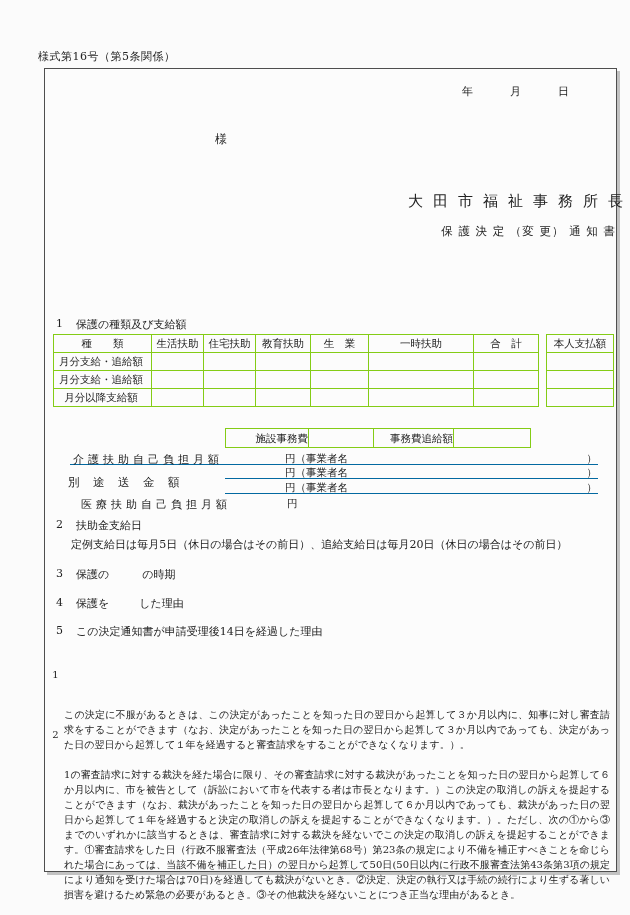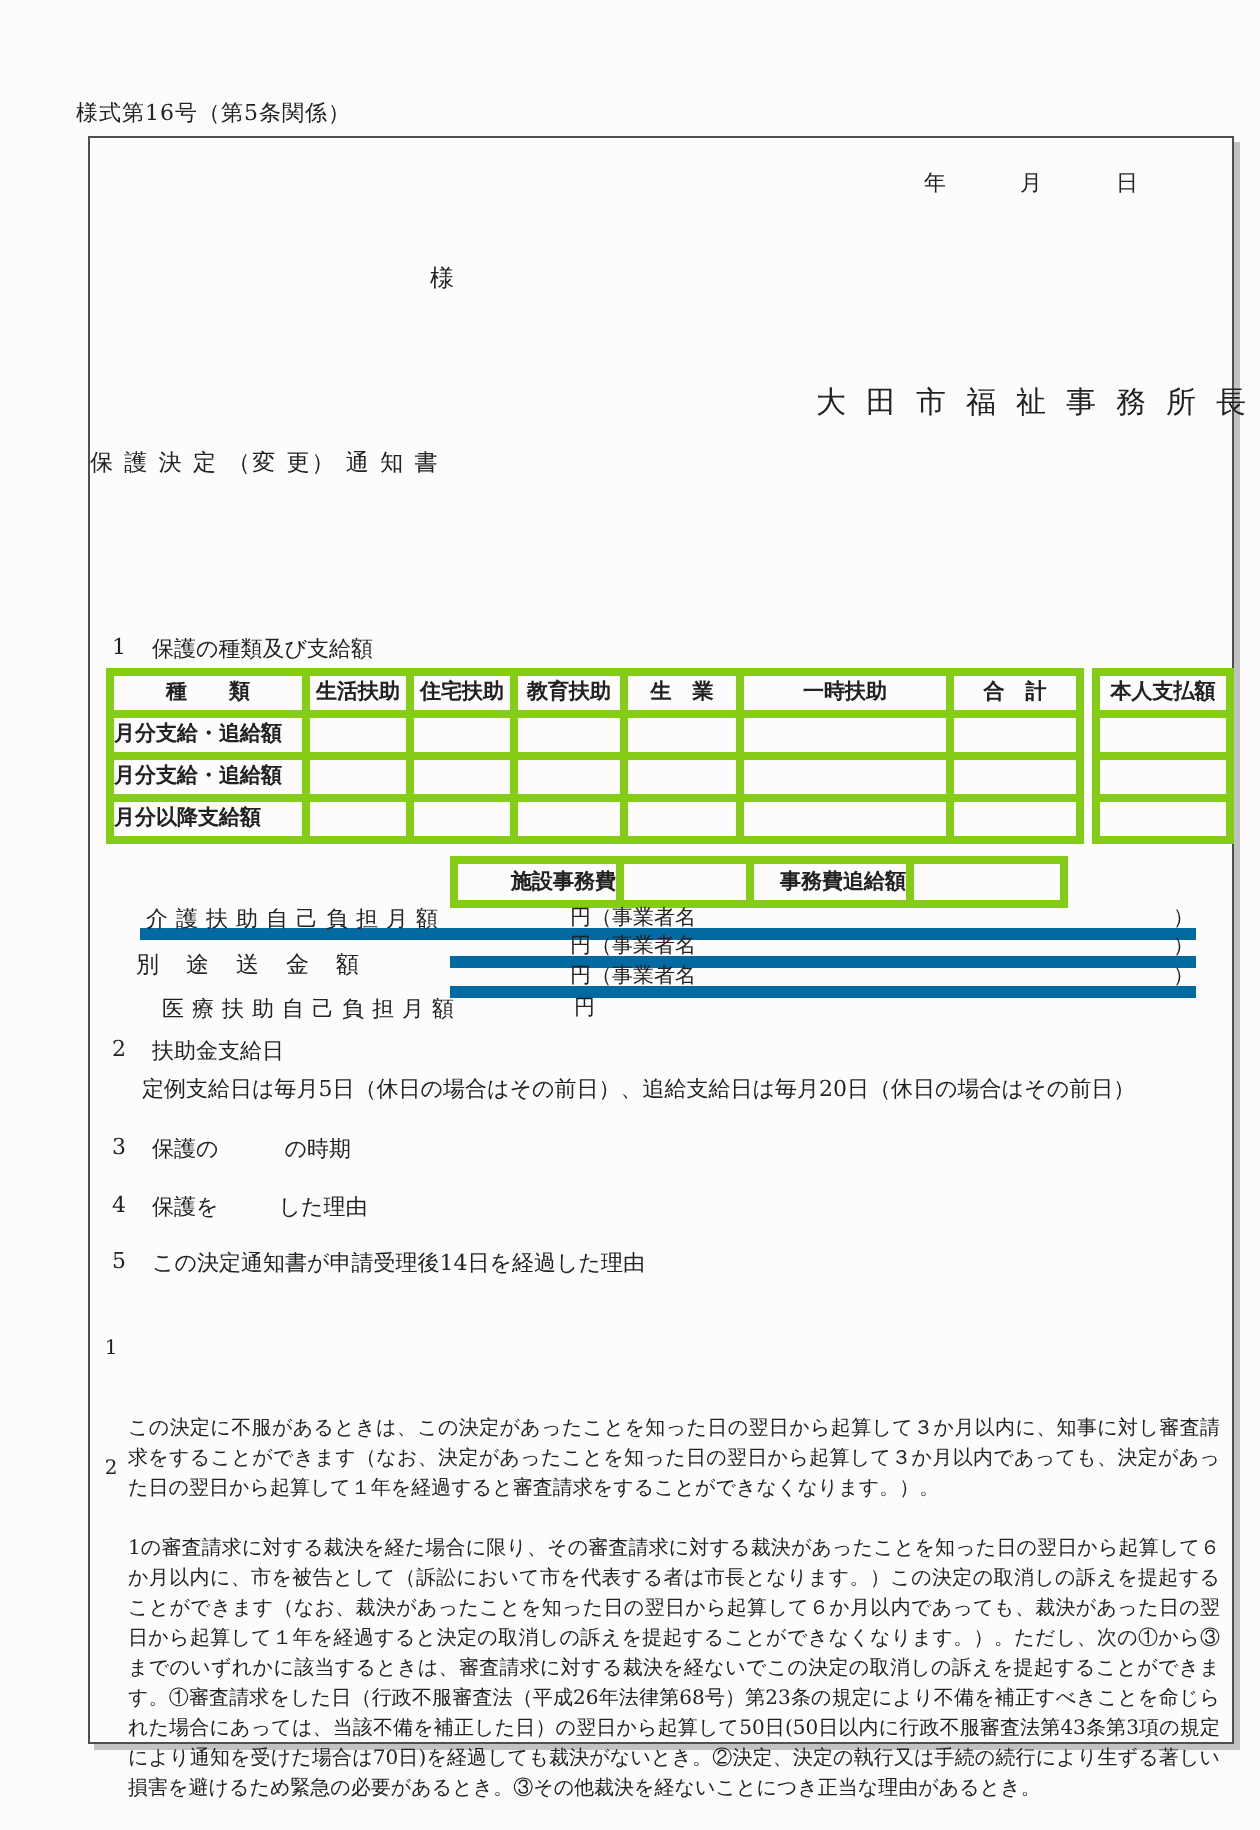--- a/index.html
+++ b/index.html
@@ -18,42 +18,42 @@
   .sheet{
     position:absolute;left:44px;top:68px;width:573px;height:804px;
     border:1px solid #4e4e4e;background:#fcfcfc;
     box-shadow:3px 3px 0 #c2c2c2;
     box-sizing:border-box;
   }
 
   .date-row{position:absolute;left:417px;top:15px;display:flex;gap:37px;font-size:11px;}
   .recipient{position:absolute;left:170px;top:62px;font-size:12px;}
   .issuer{position:absolute;left:363px;top:123px;font-size:15px;letter-spacing:10px;white-space:nowrap;}
-  .doc-title{position:absolute;left:0;right:0;top:155px;text-align:left;font-size:11.5px;letter-spacing:1px;white-space:nowrap;}
+  .doc-title{position:absolute;left:0;right:0;top:155px;text-align:right;font-size:11.5px;letter-spacing:1px;white-space:nowrap;}
 
   .intro{position:absolute;left:12px;top:199px;display:flex;gap:33px;font-size:11px;white-space:nowrap;}
 
   .sec{position:absolute;left:11px;font-size:11px;white-space:nowrap;display:flex;}
   .sec-no{display:inline-block;width:20px;flex:none;}
   .gap33{display:inline-block;width:33px;}
   .gap30{display:inline-block;width:30px;}
   .sec-detail{position:absolute;left:26px;font-size:11px;white-space:nowrap;}
 
   table{border-collapse:collapse;table-layout:fixed;}
-  td,th{border:4px solid #84cc16;font-size:10.5px;font-weight:bold;padding:0;height:17px;line-height:17px;overflow:hidden;}
+  td,th{border:1px solid #84cc16;font-size:10.5px;font-weight:normal;padding:0;height:17px;line-height:17px;overflow:hidden;}
   th{text-align:center;}
   .t-main{position:absolute;left:8px;top:265px;width:485px;}
   .t-self{position:absolute;left:501px;top:265px;width:67px;}
-  .row-label{text-align:left;padding-right:3px;white-space:nowrap;}
+  .row-label{text-align:center;padding-right:3px;white-space:nowrap;}
 
   .remit-label{position:absolute;left:23px;top:362px;font-size:11.5px;letter-spacing:1px;white-space:nowrap;margin-top:44px;}
   .t-remit{position:absolute;left:180px;top:359px;width:305px;}
   .t-remit td{height:18px;line-height:18px;text-align:right;font-size:10.5px;}
 
-  .pay-line{position:absolute;height:12px;border-bottom:6px solid #0369a1;font-size:10.5px;white-space:nowrap;font-family:Liberation Mono, monospace;}
+  .pay-line{position:absolute;height:12px;border-bottom:1px solid #0369a1;font-size:10.5px;white-space:nowrap;font-family:Liberation Mono, monospace;}
   .pay-line .pre{position:absolute;}
   .pay-line .close{position:absolute;right:1px;}
   .care-label{letter-spacing:4px;position:absolute;left:3px;top:0;font-size:11px;}
   .med-label{position:absolute;left:36px;top:428px;font-size:11px;letter-spacing:4px;white-space:nowrap;}
   .med-unit{position:absolute;left:242px;top:428px;font-size:10.5px;}
 
   .note{position:absolute;left:2px;display:flex;font-size:10px;line-height:15px;}
   .note-no{width:17px;flex:none;text-align:center;}
   .note-text{width:546px;text-align:justify;margin-top:40px;}
 </style>

